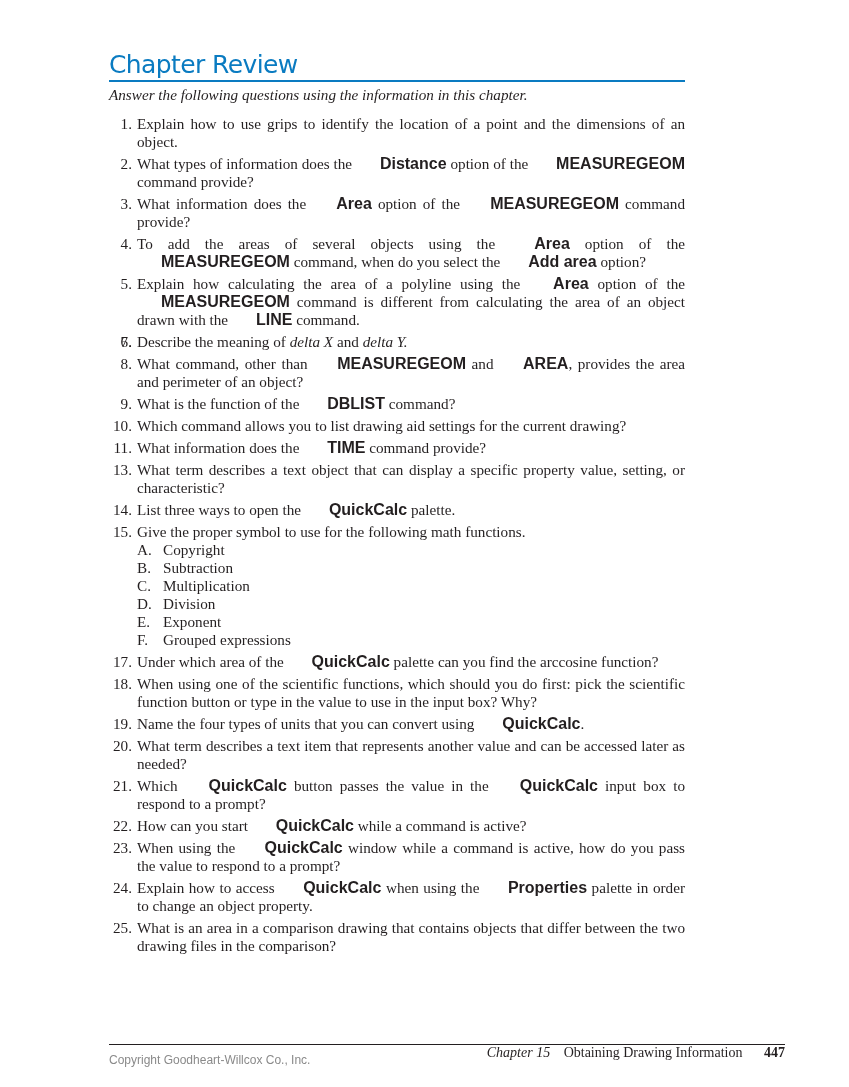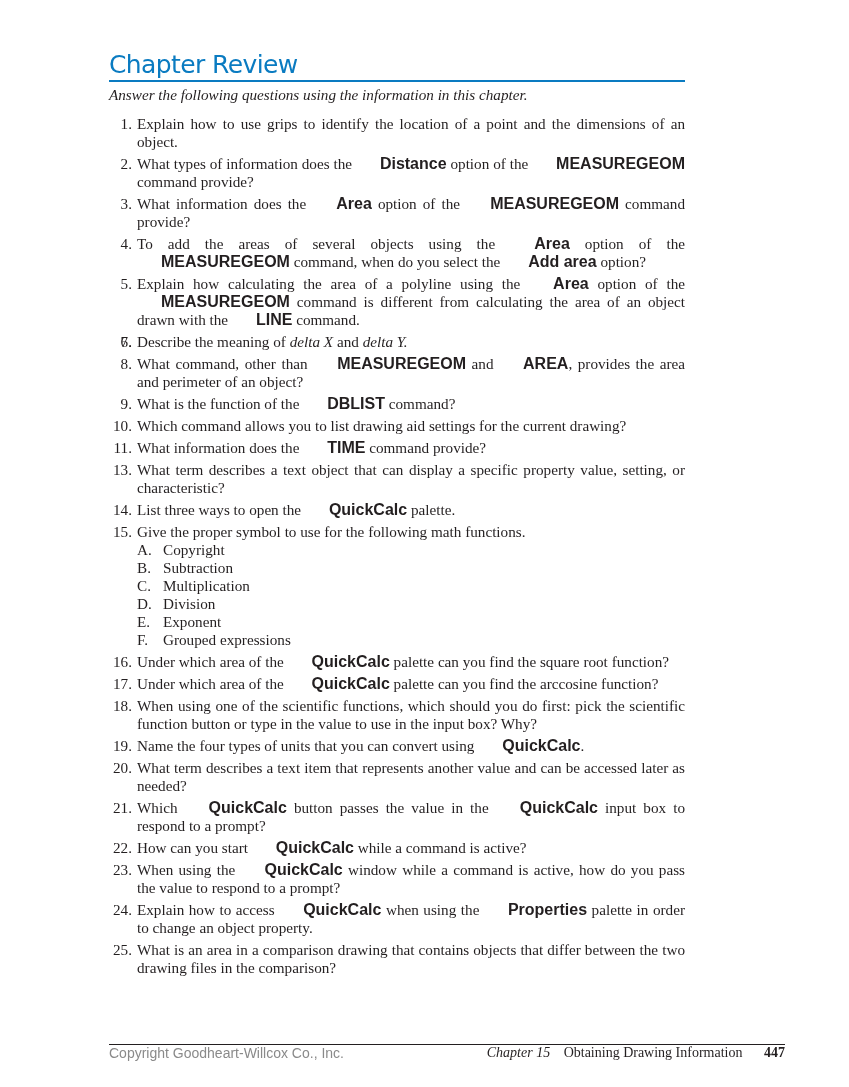--- a/index.html
+++ b/index.html
@@ -13,22 +13,22 @@
   ol.qs { list-style: none; margin: 0; padding: 0; }
   ol.qs > li { position: relative; padding-left: 28px; font-size: 15.2px; line-height: 18px;
                margin-bottom: 4px; text-align: justify; }
   ol.qs > li .num { position: absolute; left: 0; width: 23px; text-align: right; }
   b.cmd { font-family: "Liberation Sans", "DejaVu Sans", sans-serif; font-weight: bold; font-size: 16px; padding-left: 24px; }
   i.term { font-style: italic; }
   ul.sub { list-style: none; margin: 0; padding: 0; }
   ul.sub li { position: relative; padding-left: 26px; line-height: 18px; }
   ul.sub li .letter { position: absolute; left: 0; }
   .footer { position: absolute; left: 109px; top: 1044px; width: 676px; border-top: 1px solid #231f20; }
-  .copyright { position: absolute; left: 0; top: 0; font-family: "Liberation Sans", sans-serif;
-               font-size: 14px; color: #8a8a8a; }
+  .copyright { position: absolute; left: 0; top: 8px; font-family: "Liberation Sans", sans-serif;
+               font-size: 12px; color: #8a8a8a; }
   .running { position: absolute; right: 0; top: 0px; font-size: 14px; white-space: nowrap; }
   .running .ch { font-style: italic; margin-right: 10px; }
   .running .pg { font-weight: bold; margin-left: 18px; }
 </style>
 </head>
 <body>
 
 <div class="page">
   <h1 class="title">Chapter Review</h1>
   <hr class="title-rule">
@@ -48,21 +48,20 @@
       <li><span class="num">13.</span><span><span>What term describes a text object that can display a specific property value, setting, or characteristic?</span></span></li>
       <li><span class="num">14.</span><span><span>List three ways to open the </span><b class="cmd">QuickCalc</b><span> palette.</span></span></li>
       <li><span class="num">15.</span><span><span>Give the proper symbol to use for the following math functions.</span></span><ul class="sub">
           <li><span class="letter">A.</span><span>Copyright</span></li>
           <li><span class="letter">B.</span><span>Subtraction</span></li>
           <li><span class="letter">C.</span><span>Multiplication</span></li>
           <li><span class="letter">D.</span><span>Division</span></li>
           <li><span class="letter">E.</span><span>Exponent</span></li>
           <li><span class="letter">F.</span><span>Grouped expressions</span></li>
         </ul></li>
-      <li><span class="num">16.</span><span><span>Under which area of the </span><b class="cmd">QuickCalc</b><span> palette can you find the square root function?</span></span></li>
       <li><span class="num">17.</span><span><span>Under which area of the </span><b class="cmd">QuickCalc</b><span> palette can you find the arccosine function?</span></span></li>
       <li><span class="num">18.</span><span><span>When using one of the scientific functions, which should you do first: pick the scientific function button or type in the value to use in the input box? Why?</span></span></li>
       <li><span class="num">19.</span><span><span>Name the four types of units that you can convert using </span><b class="cmd">QuickCalc</b><span>.</span></span></li>
       <li><span class="num">20.</span><span><span>What term describes a text item that represents another value and can be accessed later as needed?</span></span></li>
       <li><span class="num">21.</span><span><span>Which </span><b class="cmd">QuickCalc</b><span> button passes the value in the </span><b class="cmd">QuickCalc</b><span> input box to respond to a prompt?</span></span></li>
       <li><span class="num">22.</span><span><span>How can you start </span><b class="cmd">QuickCalc</b><span> while a command is active?</span></span></li>
       <li><span class="num">23.</span><span><span>When using the </span><b class="cmd">QuickCalc</b><span> window while a command is active, how do you pass the value to respond to a prompt?</span></span></li>
       <li><span class="num">24.</span><span><span>Explain how to access </span><b class="cmd">QuickCalc</b><span> when using the </span><b class="cmd">Properties</b><span> palette in order to change an object property.</span></span></li>
       <li><span class="num">25.</span><span><span>What is an area in a comparison drawing that contains objects that differ between the two drawing files in the comparison?</span></span></li>
     </ol>

